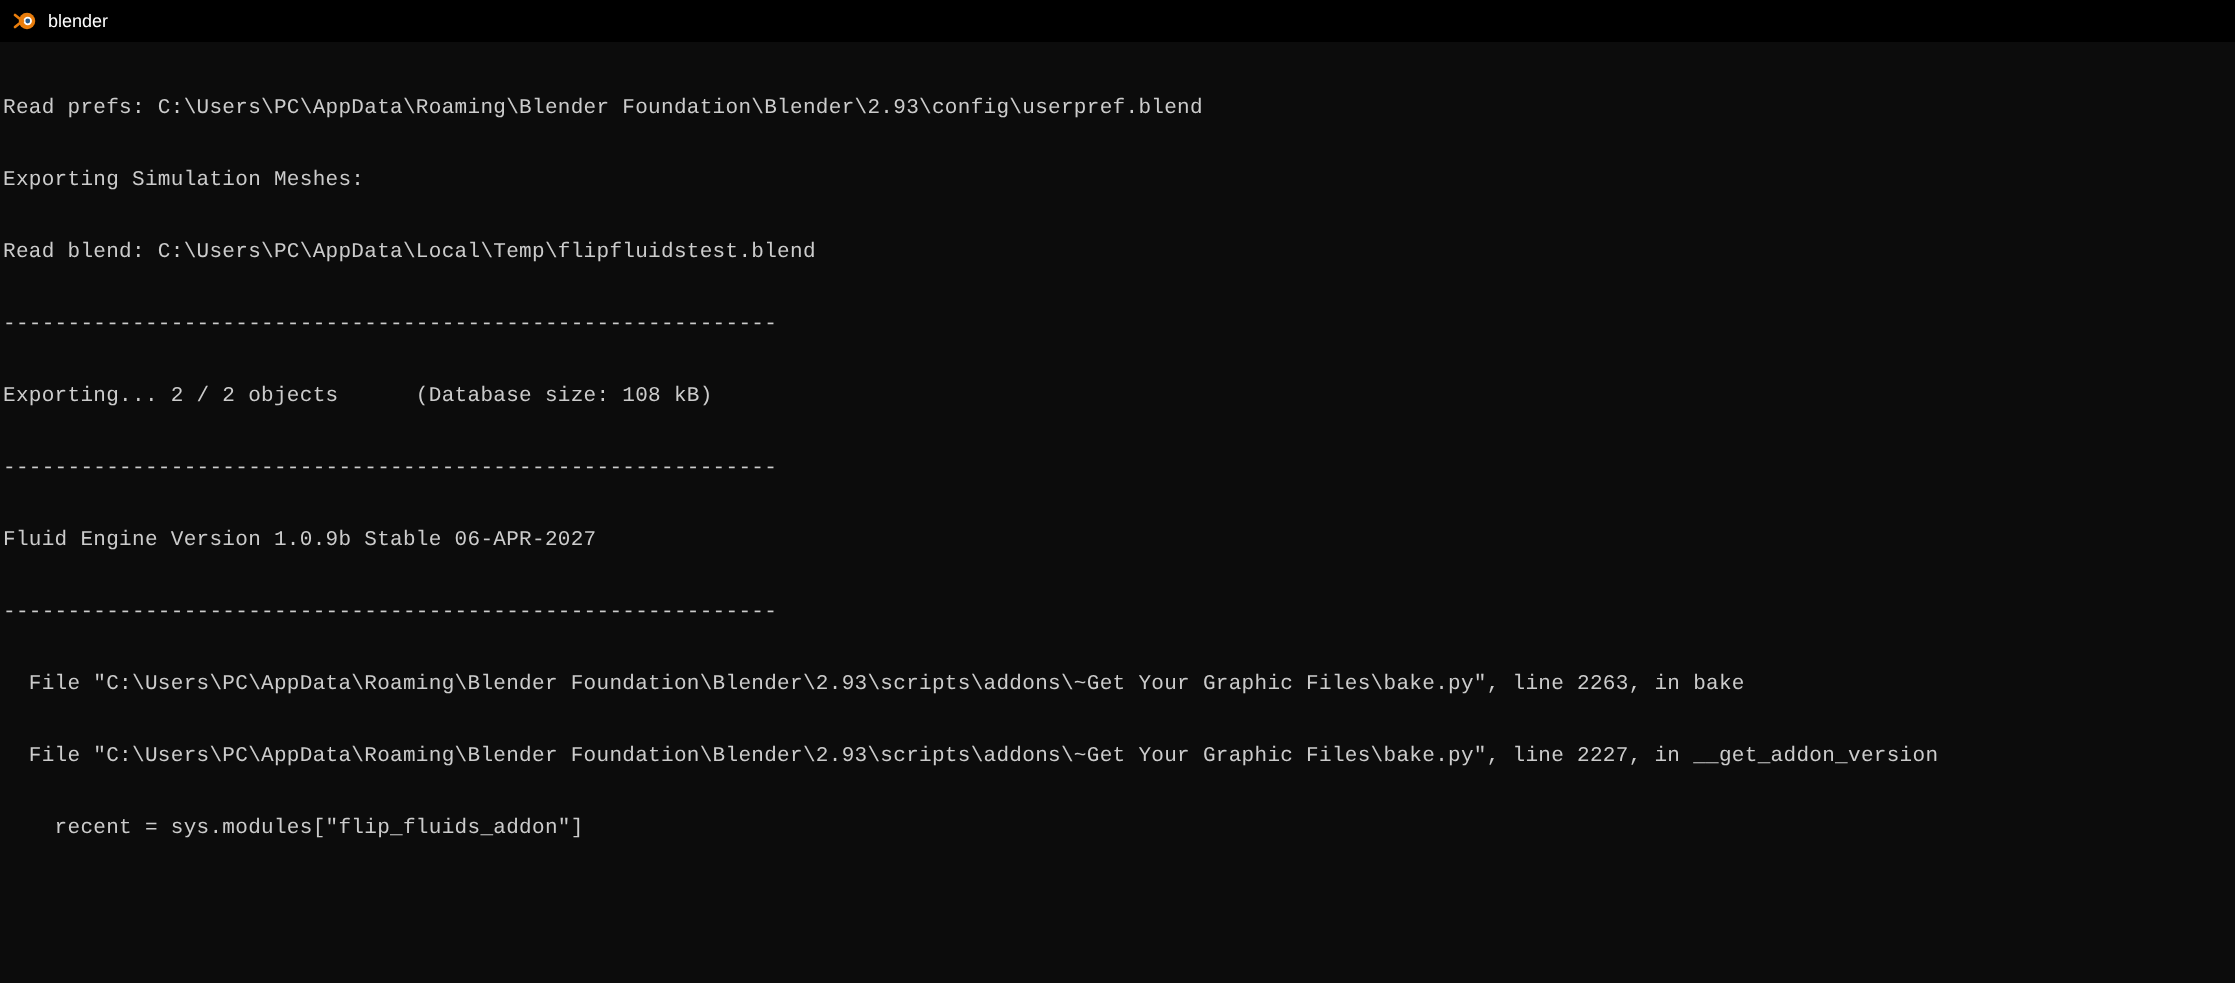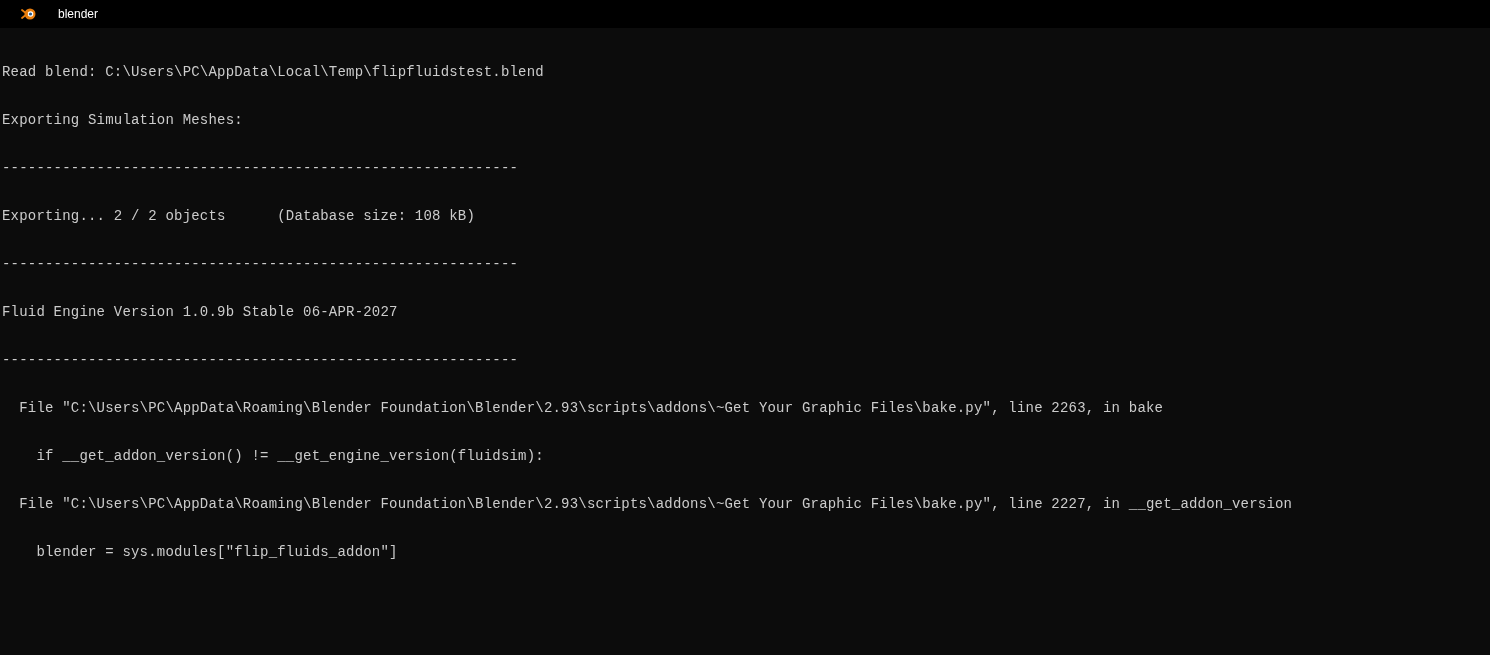--- a/index.html
+++ b/index.html
@@ -14,22 +14,22 @@
       overflow: hidden;
       font-family: Consolas, 'Courier New', monospace;
       font-size: 14px;
       color: #cccccc;
     }
     .titlebar {
       background: #000000;
       height: 28px;
       display: flex;
       align-items: center;
-      padding-left: 20px;
-      gap: 22px;
+      padding-left: 8px;
+      gap: 8px;
     }
     .app-icon {
       width: 16px;
       height: 16px;
       display: inline-flex;
       align-items: center;
       justify-content: center;
     }
     .app-title {
       color: #ffffff;
@@ -55,31 +55,31 @@
       <circle cx="10" cy="8" r="5.5" fill="#e87d0d"></circle>
       <circle cx="10.5" cy="8" r="2.8" fill="#ffffff"></circle>
       <circle cx="10.5" cy="8" r="1.6" fill="#265787"></circle>
       <path d="M2 4 L7 8 L2 12" stroke="#e87d0d" stroke-width="1.8" fill="none" stroke-linecap="round"></path>
     </svg>
   </span>
   <span class="app-title">blender</span>
 </div>
 
 <div class="console">
+  <span class="line">Read prefs: C:\Users\PC\AppData\Roaming\Blender Foundation\Blender\2.93\config\userpref.blend</span>
+  <span class="line">Exporting Simulation Meshes:</span>
   <span class="line">Read blend: C:\Users\PC\AppData\Local\Temp\flipfluidstest.blend</span>
-  <span class="line">Exporting Simulation Meshes:</span>
   <span class="line">------------------------------------------------------------</span>
   <span class="line">Exporting... 2 / 2 objects      (Database size: 108 kB)</span>
   <span class="line">------------------------------------------------------------</span>
   <span class="line">Fluid Engine Version 1.0.9b Stable 06-APR-2027</span>
   <span class="line">------------------------------------------------------------</span>
   <span class="line">  File "C:\Users\PC\AppData\Roaming\Blender Foundation\Blender\2.93\scripts\addons\~Get Your Graphic Files\bake.py", line 2263, in bake</span>
-  <span class="line">    if __get_addon_version() != __get_engine_version(fluidsim):</span>
   <span class="line">  File "C:\Users\PC\AppData\Roaming\Blender Foundation\Blender\2.93\scripts\addons\~Get Your Graphic Files\bake.py", line 2227, in __get_addon_version</span>
-  <span class="line">    blender = sys.modules["flip_fluids_addon"]</span>
+  <span class="line">    recent = sys.modules["flip_fluids_addon"]</span>
   
   
   
   
   
   
   
 </div>
 
 </body></html>

